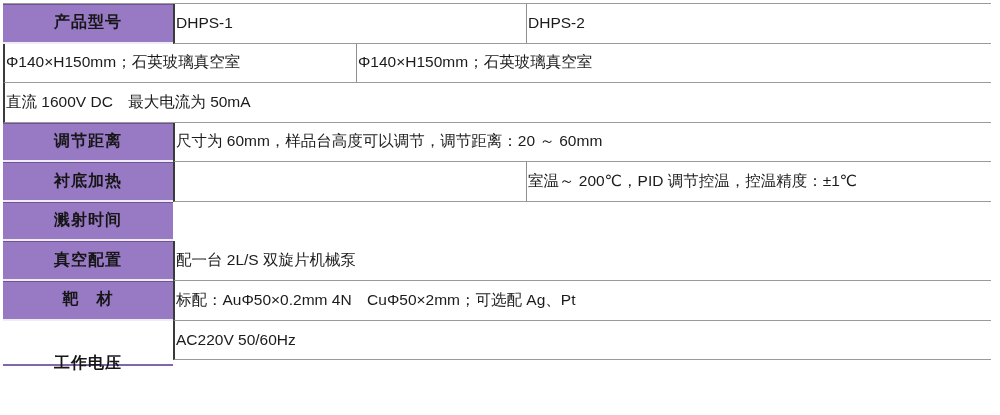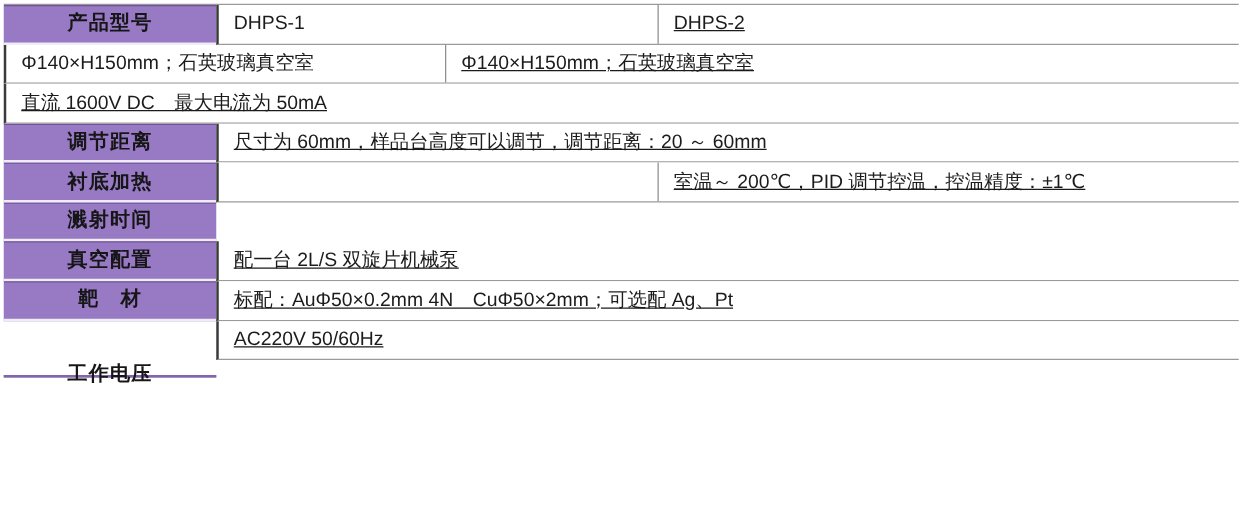--- a/index.html
+++ b/index.html
@@ -12,21 +12,21 @@
     position: relative;
     width: 1000px;
     height: 415px;
     overflow: hidden;
   }
   .spec-table {
     position: absolute;
     left: 3px;
     top: 3px;
     width: 988px;
-    height: 285px;
+    height: 357px;
     display: flex;
     flex-direction: column;
     border-top: 1px solid #9a9a9a;
     box-sizing: border-box;
   }
   .row {
     flex: 1 1 0;
     display: flex;
     min-height: 0;
   }
@@ -54,35 +54,34 @@
     display: flex;
     min-width: 0;
     background: #ffffff;
     border-left: 2px solid #3a3a3a;
     border-bottom: 1px solid #9a9a9a;
     box-sizing: border-box;
   }
   .cell {
     display: flex;
     align-items: center;
-    padding-left: 12px;
+    padding-left: 1px;
     font-size: 15.5px;
     color: #1b1b1b;
     white-space: pre;
     overflow: hidden;
     box-sizing: border-box;
   }
   .cell.first {
     flex: 0 0 352px;
     border-right: 1px solid #8f8f8f;
   }
   .cell.second,
   .cell.span {
     flex: 1 1 auto;
-    text-decoration: underline;
   }
 </style>
 </head>
 <body>
 
 <div class="spec-table">
 
   <div class="row">
     <div class="label-cell">产品型号</div>
     <div class="content">

